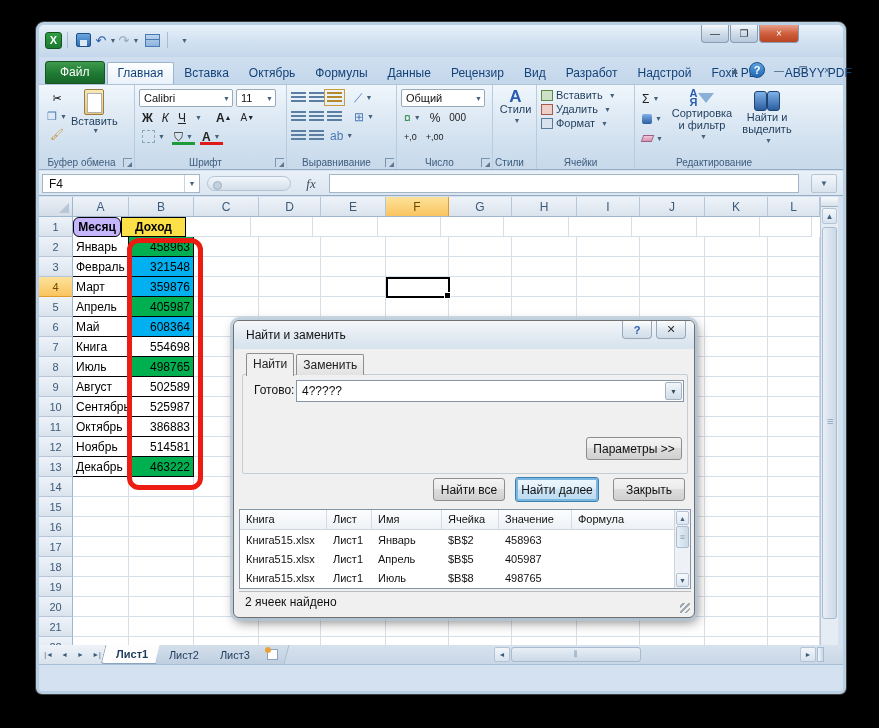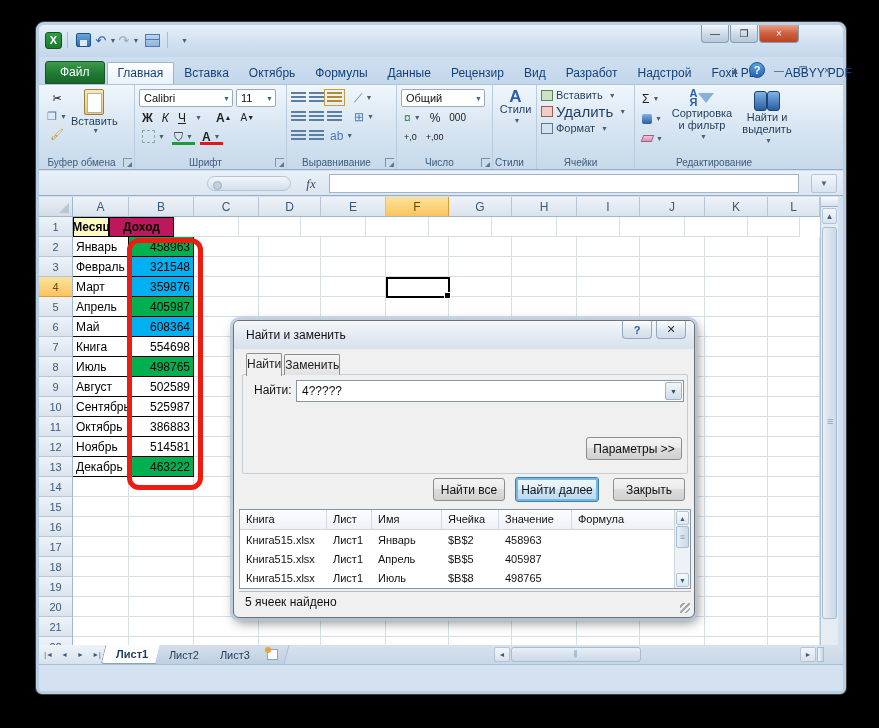--- a/index.html
+++ b/index.html
@@ -157,21 +157,21 @@
     box-shadow:0 0 0 3px rgba(180,200,220,.75),2px 4px 12px rgba(0,0,0,.5);}
   .dlg-title{position:absolute;left:0;top:0;right:0;height:28px;border-radius:5px 5px 0 0;
     background:linear-gradient(#f4f7fa,#e2eaf2 55%,#d6e2ee);display:flex;align-items:center;padding:0 12px;
     font-size:12px;color:#111;}
   .cap-btns{position:absolute;right:8px;top:0;display:flex;gap:4px;}
   .cap{width:30px;height:18px;border:1px solid #98a8b8;border-top:none;border-radius:0 0 4px 4px;
     background:linear-gradient(#fcfdfe,#dfe8f0 55%,#cfdce8);display:flex;align-items:center;justify-content:center;
     font-size:11px;color:#2a5db0;font-weight:bold;}
   .cap.x{color:#333;font-weight:normal;}
   .dtabs{position:absolute;left:12px;top:32px;display:flex;align-items:flex-end;height:22px;z-index:2;}
-  .dtab{padding:3px 0;font-size:12px;color:#222;background:linear-gradient(#f4f4f4,#e2e2e2);
+  .dtab{padding:3px 6px;font-size:12px;color:#222;background:linear-gradient(#f4f4f4,#e2e2e2);
     border:1px solid #8e8e8e;border-bottom:none;border-radius:2px 2px 0 0;margin-right:2px;}
   .dtab.active{background:#f0f0f0;padding-bottom:5px;position:relative;top:1px;}
   .gframe{position:absolute;left:8px;top:53px;width:446px;height:100px;border:1px solid #c5cdd5;background:#f0f0f0;border-radius:2px;}
   .findrow{position:absolute;left:20px;top:62px;display:flex;align-items:center;font-size:12px;color:#111;}
   .fcombo{position:absolute;left:62px;top:59px;width:388px;height:22px;background:#fff;border:1px solid #8696a6;
     display:flex;align-items:center;}
   .fcombo .val{flex:1;padding-left:5px;font-size:12px;color:#111;}
   .fcombo .arrow{width:17px;height:18px;margin:1px;background:linear-gradient(#f2f6fa,#d0dde9);
     border:1px solid #a4b4c4;border-radius:2px;display:flex;align-items:center;justify-content:center;font-size:7px;color:#33505c;}
   .dbtn{position:absolute;height:23px;background:linear-gradient(#f4f4f4,#ebebeb 45%,#dddddd 50%,#d0d0d0);
@@ -348,21 +348,21 @@
     </div>
 
     <div class="rgroup" style="width:98px">
       <div class="rrow">
         <span style="width:12px;height:11px;background:#cfe0c8;border:1px solid #5a8a4a"></span>
         <span style="font-size:11px;color:#1e3c5c">Вставить</span>
           <span class="dd">▼</span>
       </div>
       <div class="rrow">
         <span style="width:12px;height:11px;background:#eccfc8;border:1px solid #a85a4a"></span>
-        <span style="font-size:15px;color:#1e3c5c">Удалить</span>
+        <span style="font-size:11px;color:#1e3c5c">Удалить</span>
           <span class="dd">▼</span>
       </div>
       <div class="rrow">
         <span style="width:12px;height:11px;background:#d8e2ec;border:1px solid #5a7a9a"></span>
         <span style="font-size:11px;color:#1e3c5c">Формат</span>
           <span class="dd">▼</span>
       </div>
       <div class="glabel">Ячейки</div>
     </div>
 
@@ -394,20 +394,24 @@
           <span class="i-binoc"></span>
           <span>Найти и выделить</span>
           <span class="dd">▼</span>
         </div>
       </div>
       <div class="glabel">Редактирование</div>
     </div>
   </div>
 
   <div id="fbar">
+    <div class="namebox">
+      <span class="nb-text">F4</span>
+      <span class="nb-dd">▼</span>
+    </div>
     <div class="capsule"></div>
     <div class="fx">fx</div>
     <div class="ffield"></div>
     <div class="fchev">▼</div>
   </div>
 
   <div id="sheet">
       <div class="chrow">
         <div class="corner"></div>
         <div class="chead" style="width: 56px;">A</div>
@@ -418,22 +422,22 @@
         <div class="chead sel" style="width: 63px;">F</div>
         <div class="chead" style="width: 63px;">G</div>
         <div class="chead" style="width: 65px;">H</div>
         <div class="chead" style="width: 63px;">I</div>
         <div class="chead" style="width: 65px;">J</div>
         <div class="chead" style="width: 63px;">K</div>
         <div class="chead" style="width: 52px;">L</div>
       </div>
       <div class="grow">
         <div class="rhead">1</div>
-        <div class="gcell hdr tbl" style="width: 36px; background: #fef9c3;">Месяц</div>
-        <div class="gcell hdr tbl" style="width: 65px; background: #be185d;">Доход</div>
+        <div class="gcell hdr tbl" style="width: 48px; background: #c4b5fd; border-radius: 6px;">Месяц</div>
+        <div class="gcell hdr tbl" style="width: 65px; background: #fde047;">Доход</div>
         <div class="gcell" style="width: 65px;"></div>
         <div class="gcell" style="width: 62px;"></div>
         <div class="gcell" style="width: 65px;"></div>
         <div class="gcell" style="width: 63px;"></div>
         <div class="gcell" style="width: 63px;"></div>
         <div class="gcell" style="width: 65px;"></div>
         <div class="gcell" style="width: 63px;"></div>
         <div class="gcell" style="width: 65px;"></div>
         <div class="gcell" style="width: 63px;"></div>
         <div class="gcell" style="width: 52px;"></div>
@@ -802,21 +806,21 @@
     <div class="cap-btns">
       <div class="cap">?</div>
       <div class="cap x">✕</div>
     </div>
     <div class="dtabs">
       <div class="dtab active">Найти</div>
       <div class="dtab">Заменить</div>
     </div>
     <div class="gframe"></div>
     <div class="findrow">
-        <span>Найти:</span>
+        <span>Готово:</span>
       </div>
     <div class="fcombo">
       <span class="val">4?????</span>
       <span class="arrow">▼</span>
     </div>
     <div class="dbtn" style="left:352px;top:116px;width:96px">Параметры &gt;&gt;</div>
     <div class="dbtn" style="left:199px;top:157px;width:72px">Найти все</div>
     <div class="dbtn def" style="left:281px;top:156px;width:84px;height:25px">Найти далее</div>
     <div class="dbtn" style="left:379px;top:157px;width:72px">Закрыть</div>
     <div class="rlist">
@@ -853,17 +857,17 @@
             <div class="rrc" style="width: 73px;">498765</div>
             <div class="rrc" style="width: 104px;"></div>
           </div>
         </div>
       <div class="rl-scroll">
         <div class="rl-up">▲</div>
         <div class="rl-th">≡</div>
         <div class="rl-dn">▼</div>
       </div>
     </div>
-    <div class="dstatus">5 ячеек найдено</div>
+    <div class="dstatus">2 ячеек найдено</div>
     <div class="dgrip"></div>
   </div>
 
 </div>
 
 </body></html>

